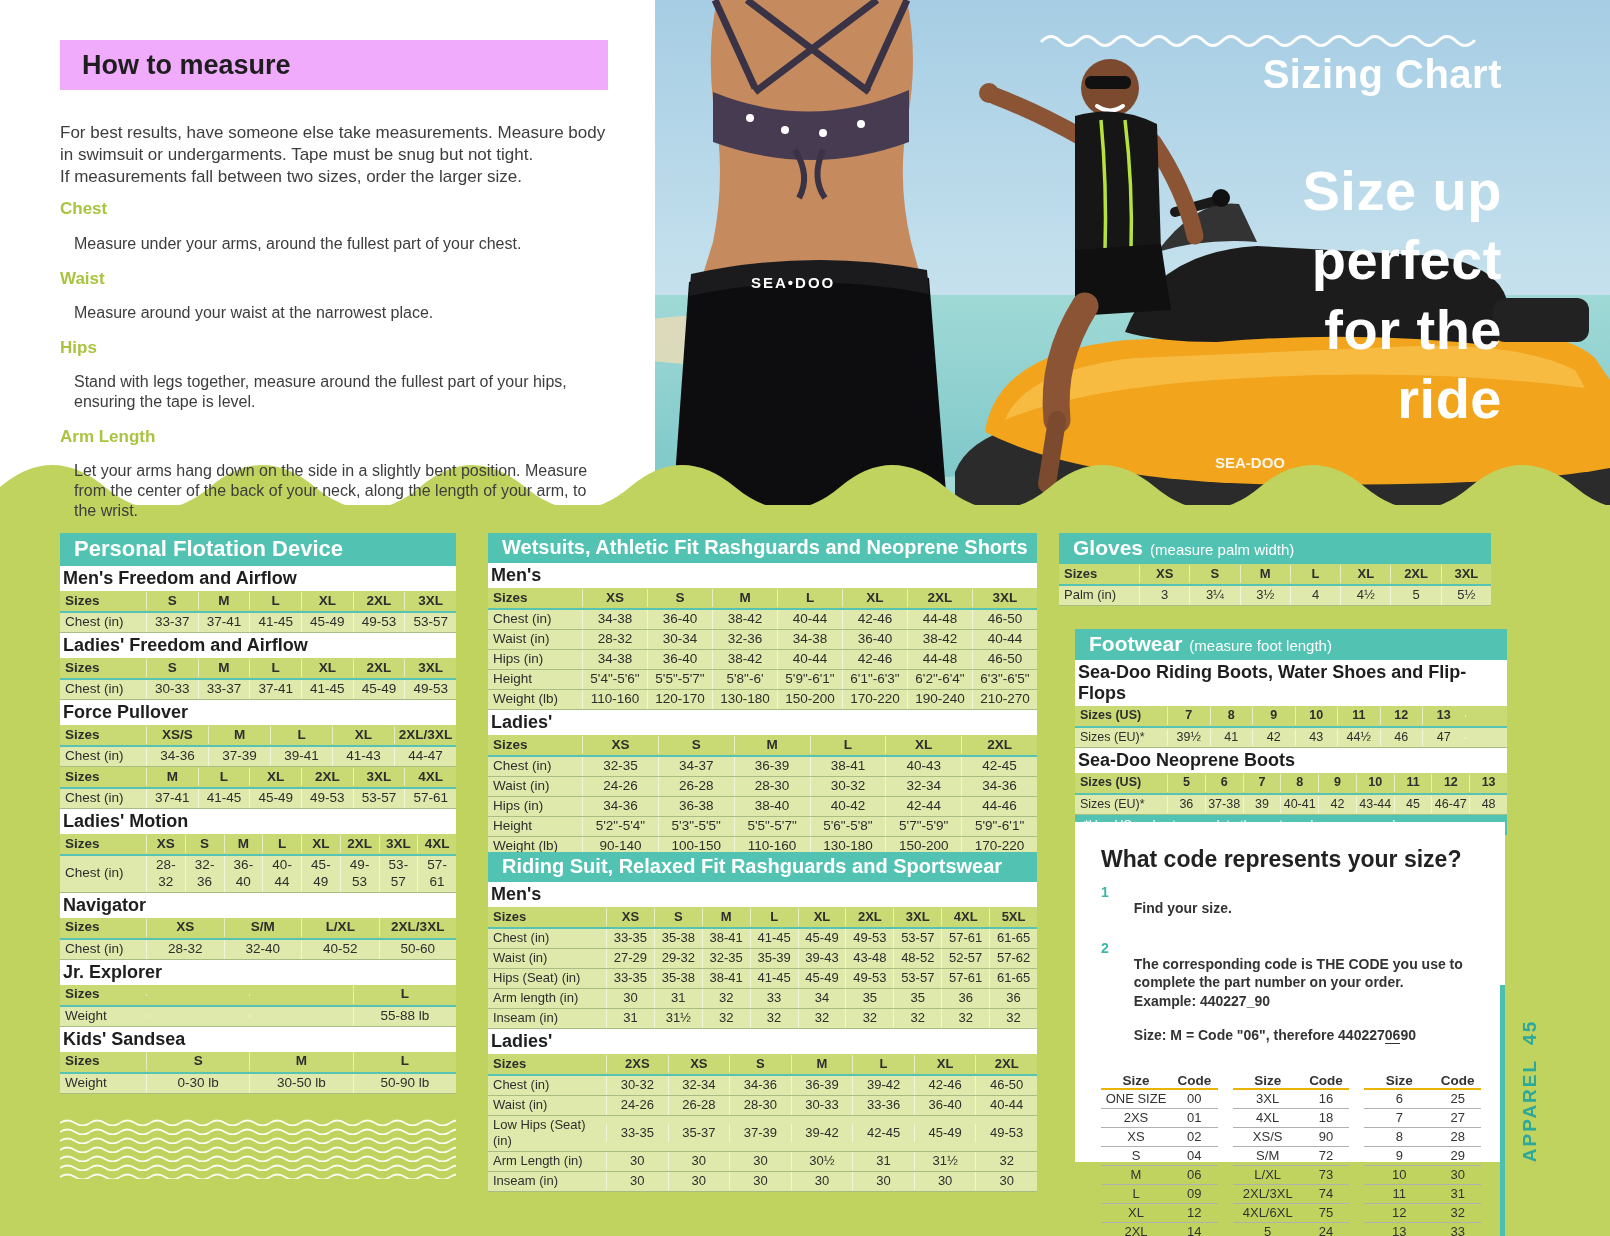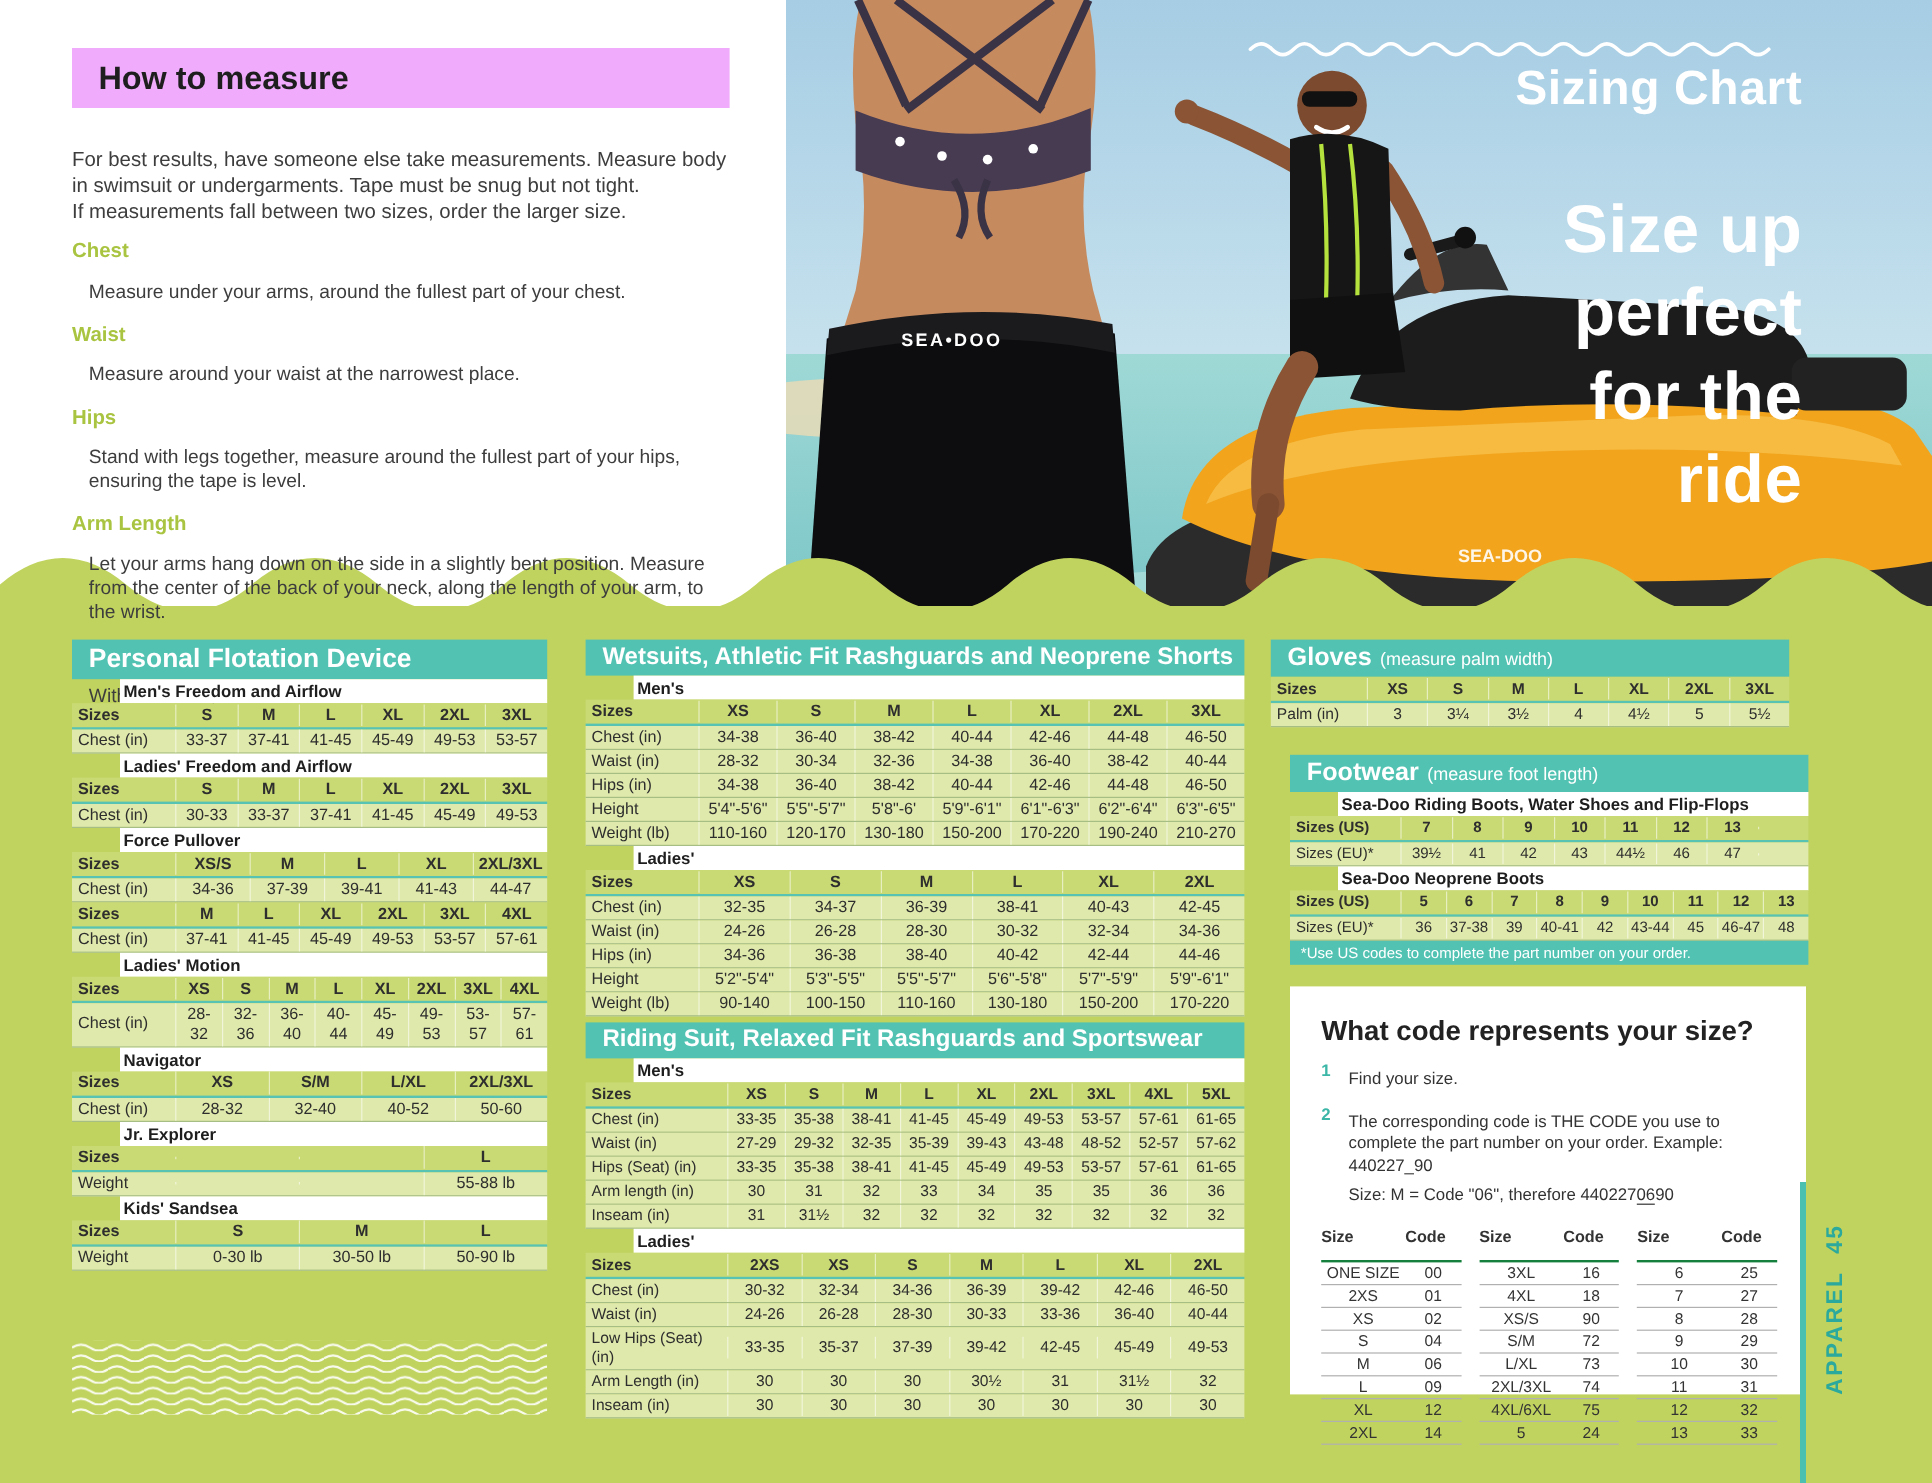--- a/index.html
+++ b/index.html
@@ -21,21 +21,21 @@
   .howto-bar h1{margin:0;font-size:27px;font-weight:700;color:#1e1e1e;}
   .howto-body{margin-top:32px;font-size:17px;line-height:1.28;}
   .howto-body p{margin:0;}
   .how-item{margin-top:11px;font-size:16px;line-height:1.25;}
   .how-item h3{margin:0;font-size:17px;font-weight:700;color:#a9c440;}
   .how-item p{margin:14px;}
   
   .size-table{position:absolute;--labelw:88px;font-size:13.5px;color:#2e2e2e;}
   .t-title{background:#52c3b3;color:#fff;font-weight:700;font-size:21px;padding:3px 0 4px 14px;white-space:nowrap;}
   .t-title-sub{font-weight:400;font-size:15px;margin-left:7px;}
-  .t-seclabel{background:#ffffff;font-weight:700;font-size:14px;color:#1e1e1e;padding:2px 0 2px 3px;margin-left:40px;}
+  .t-seclabel{background:#ffffff;font-weight:700;font-size:18px;color:#1e1e1e;padding:2px 0 2px 3px;}
   .t-row{display:grid;align-items:center;}
   .t-head{background:#c9da74;font-weight:700;min-height:20px;border-bottom:2px solid #57c3b2;}
   .t-data{background:#dfe9ab;min-height:19px;border-bottom:1px solid #a6bd84;}
   .cell{padding:1px 2px;text-align:center;line-height:1.25;}
   .cell.lab{text-align:left;padding-left:5px;}
   .cell.val{border-left:1px solid rgba(255,255,255,.55);}
   #t-pfd{left:60px;top:533px;width:396px;--labelw:86px;}
   #t-pfd .t-title{font-size:22px;}
   #t-wet{left:488px;top:533px;width:549px;--labelw:94px;font-size:13.5px;}
   #t-wet .t-title{font-size:20px;}
@@ -45,26 +45,26 @@
   #t-foot{left:1075px;top:629px;width:432px;--labelw:92px;font-size:12.5px;}
   .t-note{background:#52c3b3;color:#fff;font-size:12.5px;padding:3px 0 3px 9px;}
   
   .wave-deco{position:absolute;left:60px;top:1117px;}
   
   .code-panel{position:absolute;left:1075px;top:822px;width:430px;height:340px;background:#fff;
               box-sizing:border-box;padding:24px 24px 16px 26px;color:#333;}
   .code-panel h2{margin:0 0 10px 0;font-size:23px;font-weight:700;color:#222;}
   .step{display:flex;gap:9px;margin-top:6px;font-size:14px;line-height:1.3;}
   .step-num{color:#3cb7a7;font-weight:700;flex:0 0 auto;}
-  .step-body p{margin:6px;}
+  .step-body p{margin:16px;font-weight:bold;}
   .u{border-bottom:1.5px solid #333;}
   .code-cols{display:flex;gap:15px;margin-top:13px;}
   .code-group{flex:1;}
-  .cg-head{display:grid;grid-template-columns:1.5fr 1fr;font-weight:700;font-size:13.5px;
-           border-bottom:2px solid #15803d;padding-bottom:12px;}
+  .cg-head{display:grid;grid-template-columns:1.5fr 1fr;font-weight:700;font-size:13.5px;text-align:center;
+           border-bottom:2px solid #eab308;padding-bottom:0;}
   .cg-row{display:grid;grid-template-columns:1.5fr 1fr;font-size:13px;text-align:center;
           border-bottom:1px solid #b0b0b0;padding:1.5px 0;}
   
   .apparel-rule{position:absolute;left:1500px;top:985px;width:5px;height:251px;background:#4cc0b0;}
   .apparel-tab{position:absolute;left:1460px;top:1080px;width:140px;height:22px;display:flex;gap:14px;
                align-items:center;justify-content:center;transform:rotate(-90deg);color:#2aa99c;
                font-weight:700;font-size:19px;letter-spacing:2px;white-space:nowrap;}
 </style>
 </head>
 <body>

